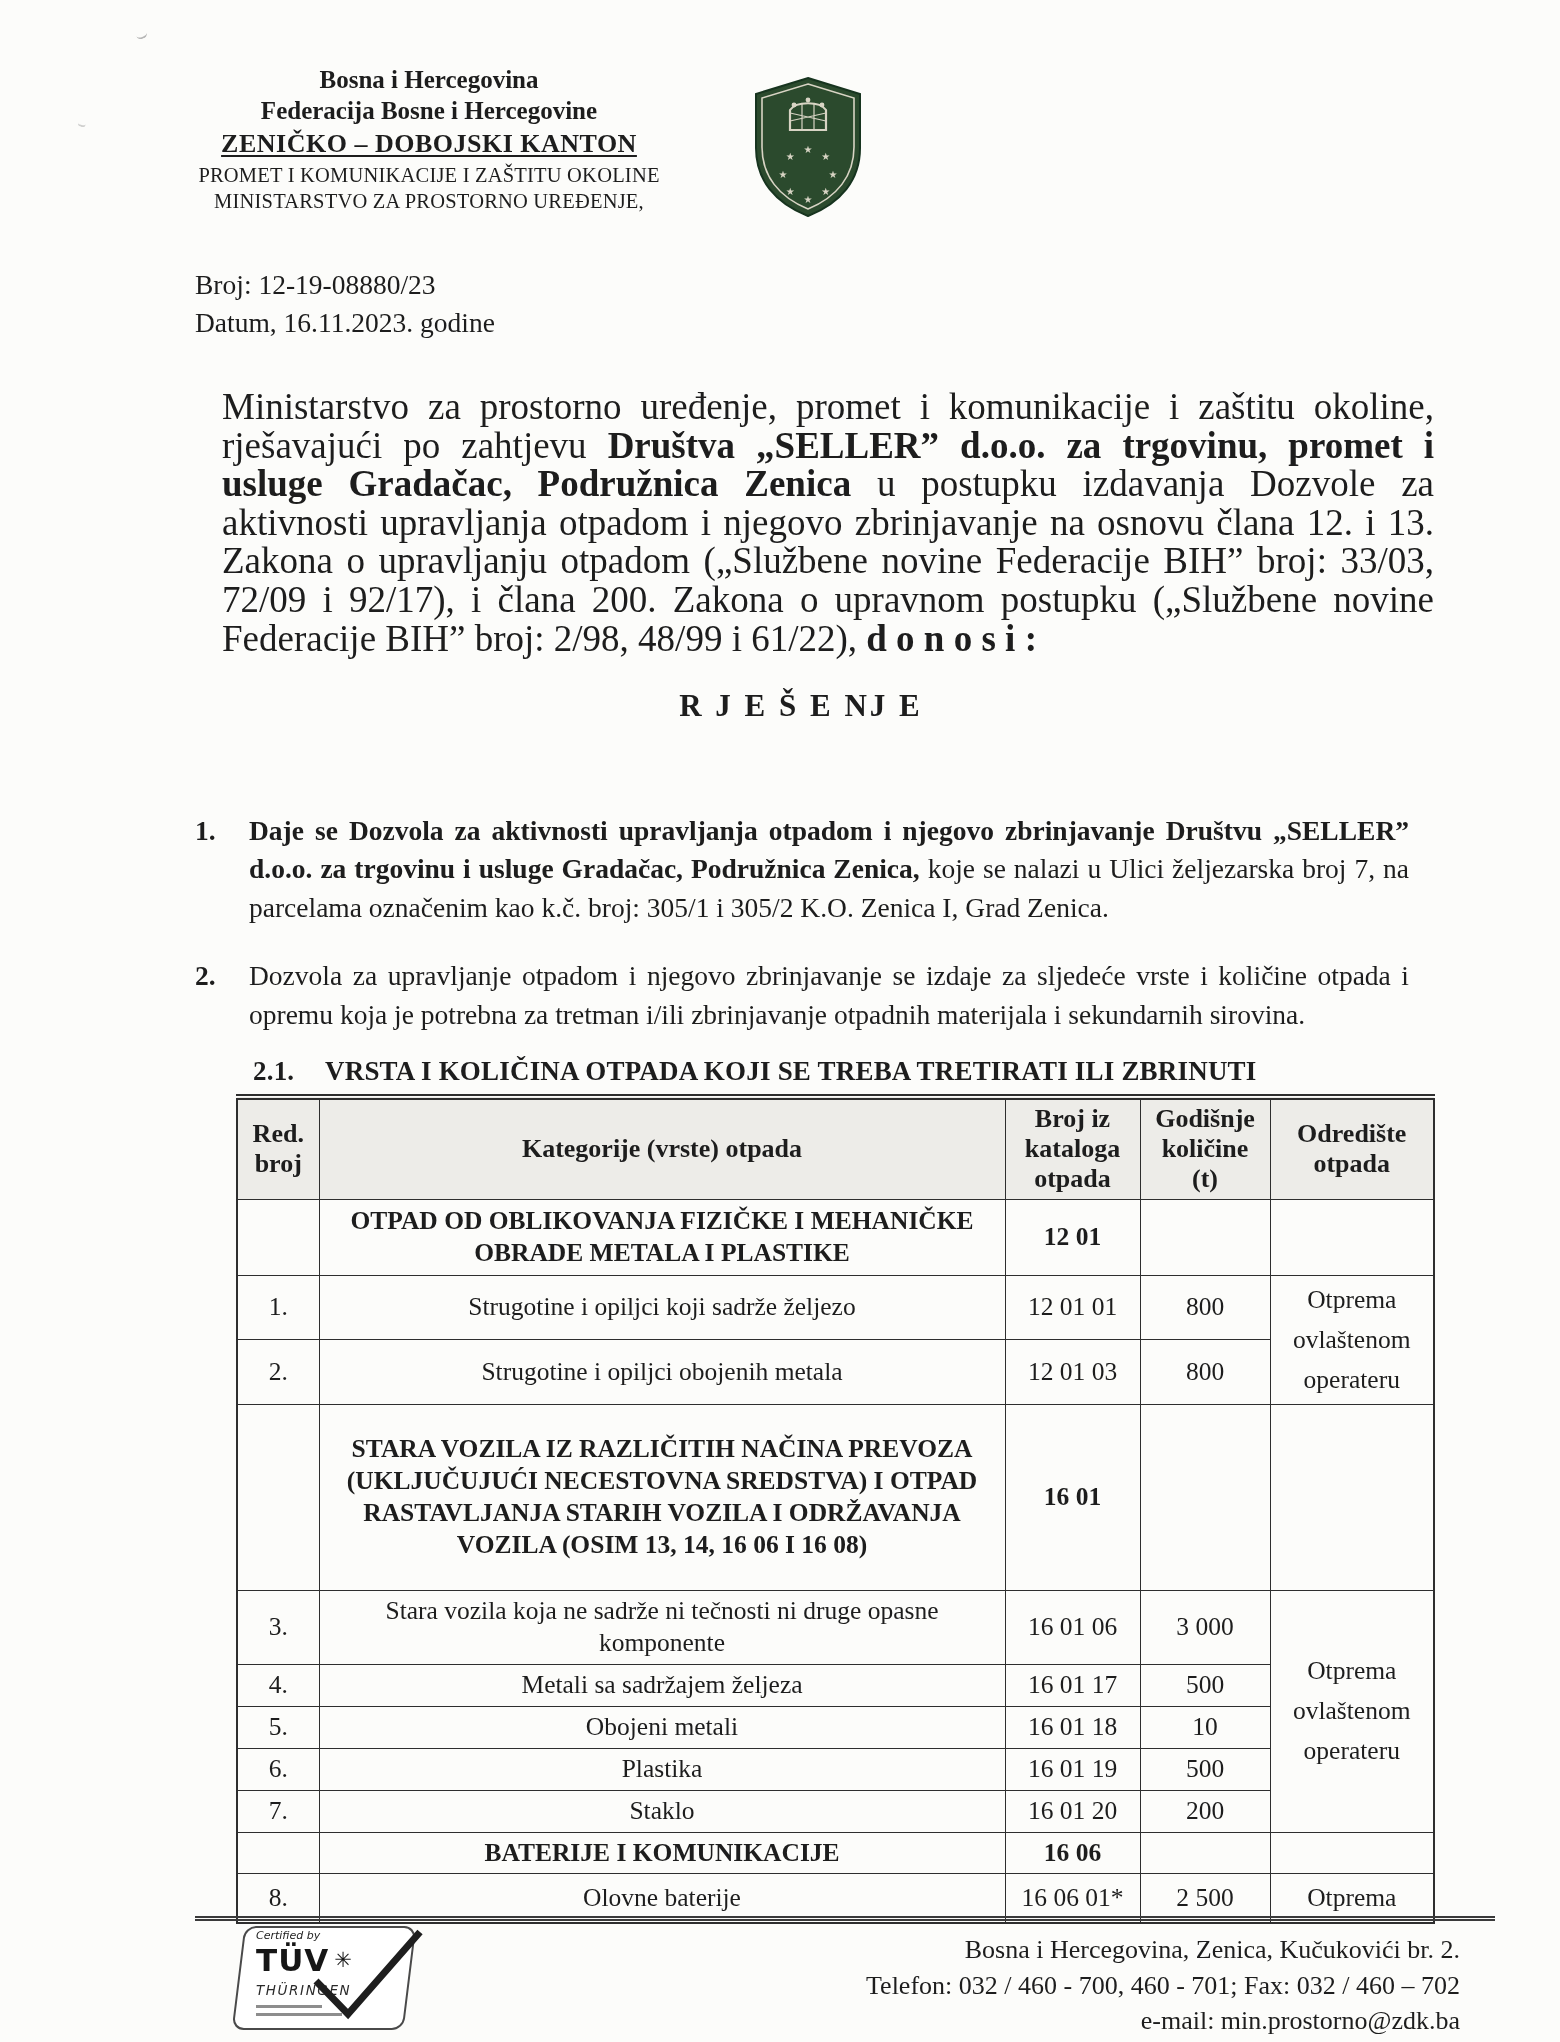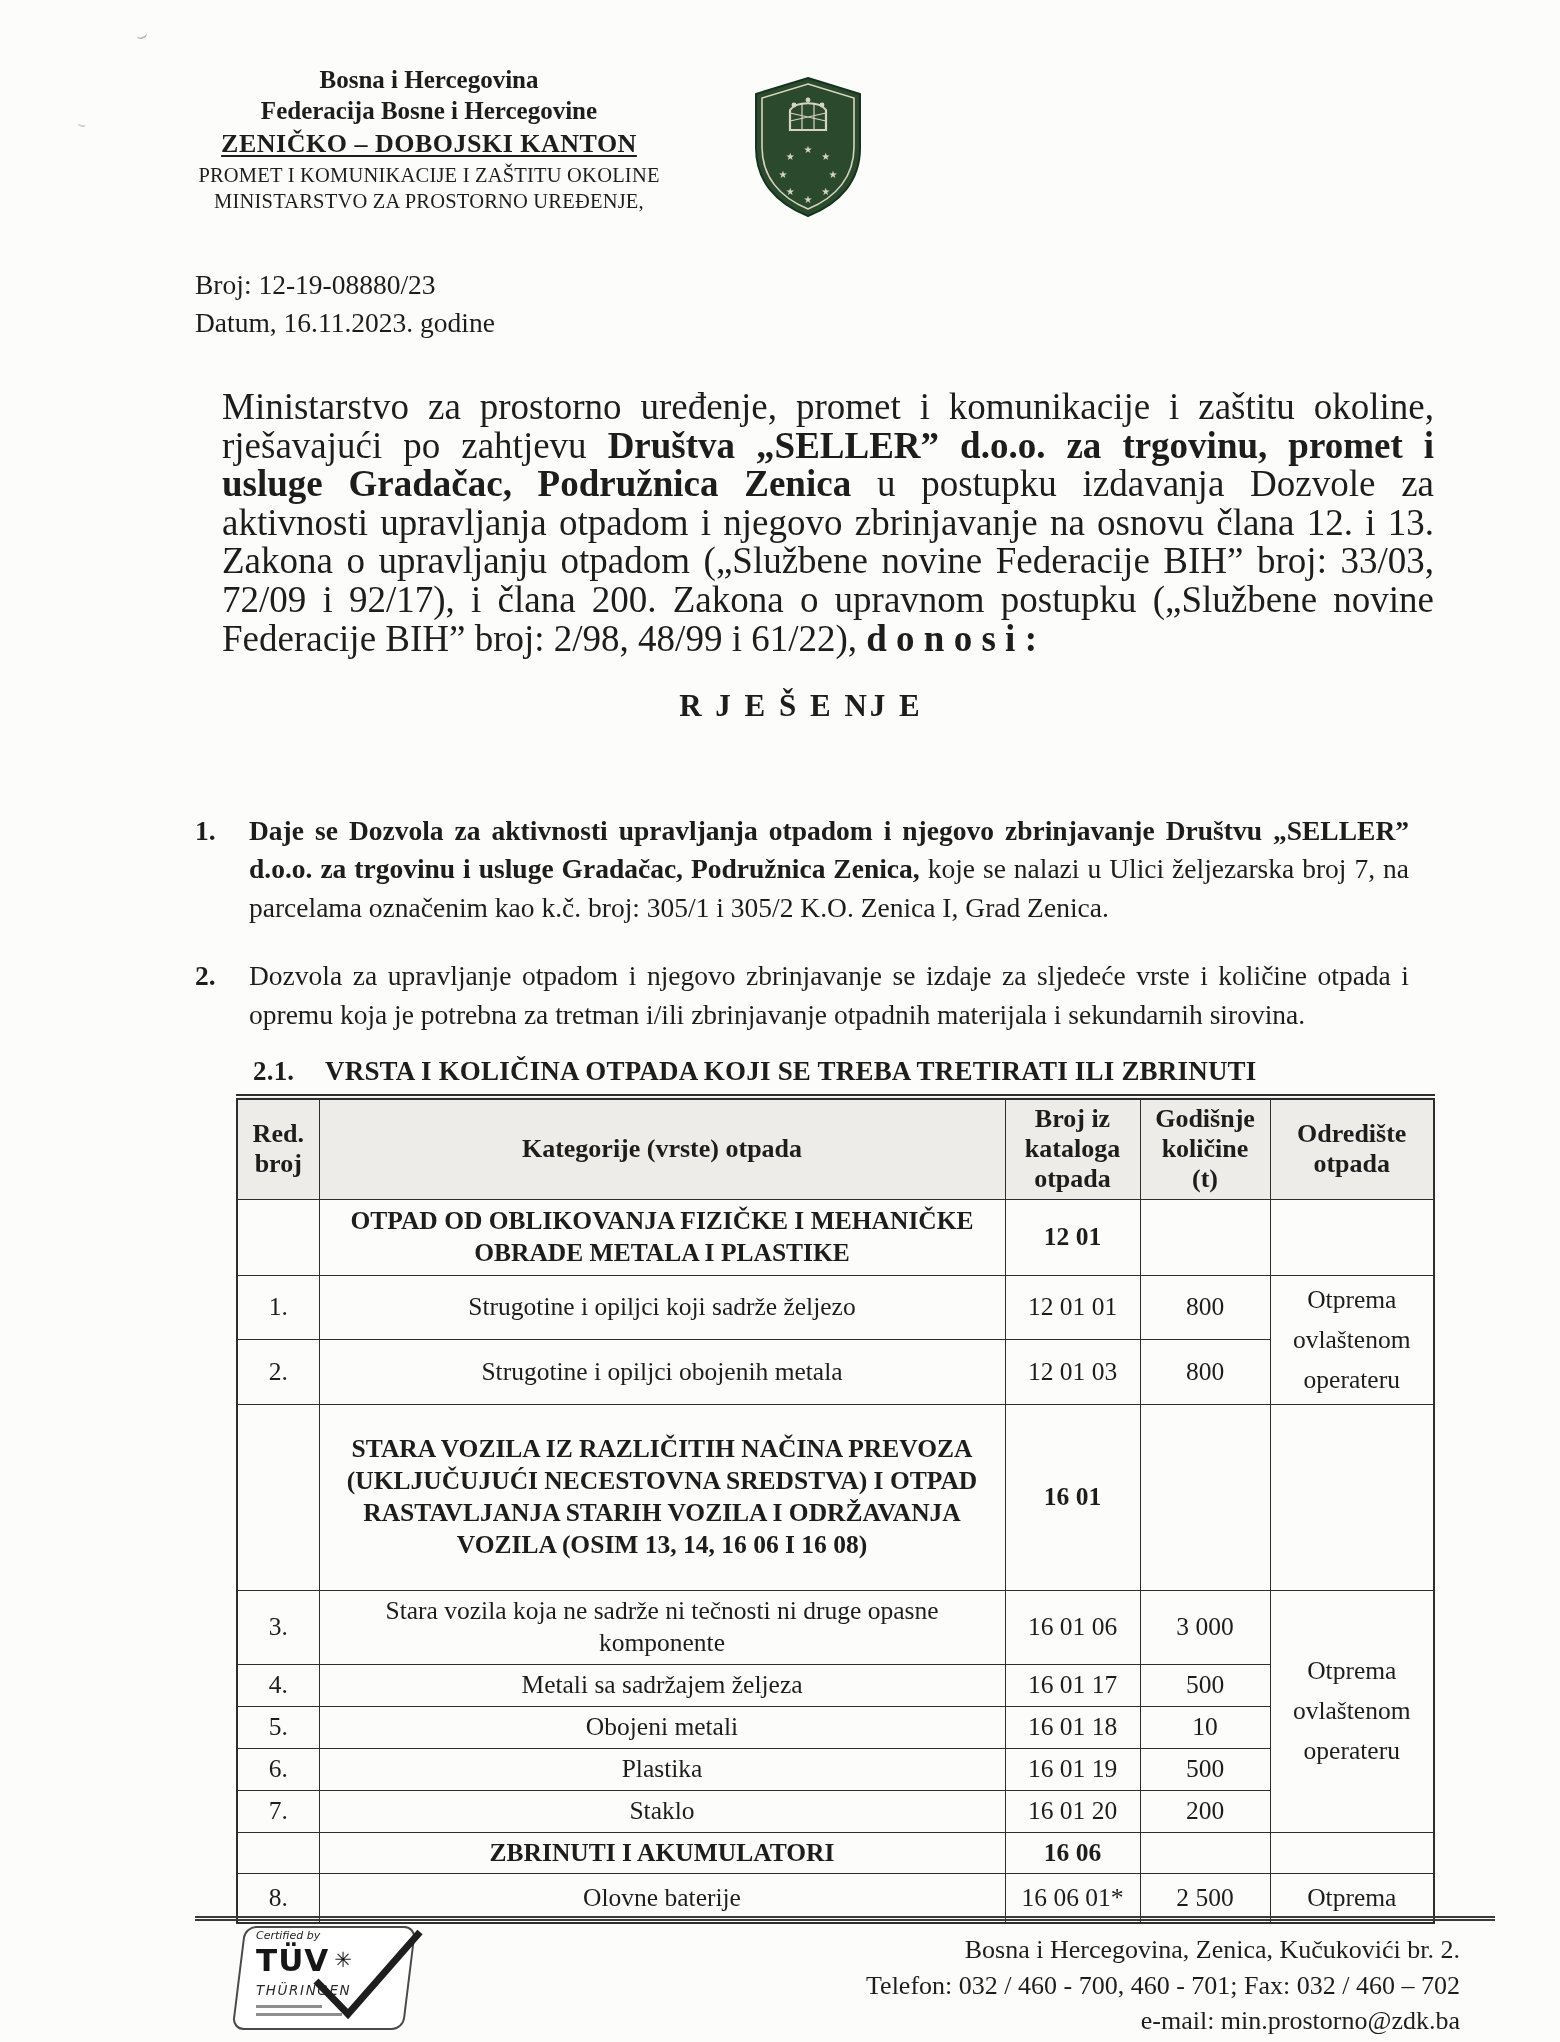--- a/index.html
+++ b/index.html
@@ -225,21 +225,21 @@
           <td class="c-qty">500</td>
         </tr>
         <tr>
           <td class="c-num">7.</td>
           <td class="c-label">Staklo</td>
           <td class="c-code">16 01 20</td>
           <td class="c-qty">200</td>
         </tr>
         <tr>
           <td class="c-num"></td>
-          <td class="c-label g">ZBRINUTI I AKUMULATORI</td>
+          <td class="c-label g">BATERIJE I KOMUNIKACIJE</td>
           <td class="c-code g">16 06</td>
           <td class="c-qty"></td>
           <td class="c-dest" rowspan="1"></td>
         </tr>
         <tr>
           <td class="c-num">8.</td>
           <td class="c-label">Olovne baterije</td>
           <td class="c-code">16 06 01*</td>
           <td class="c-qty">2 500</td>
           <td class="c-dest" rowspan="1">Otprema</td>

